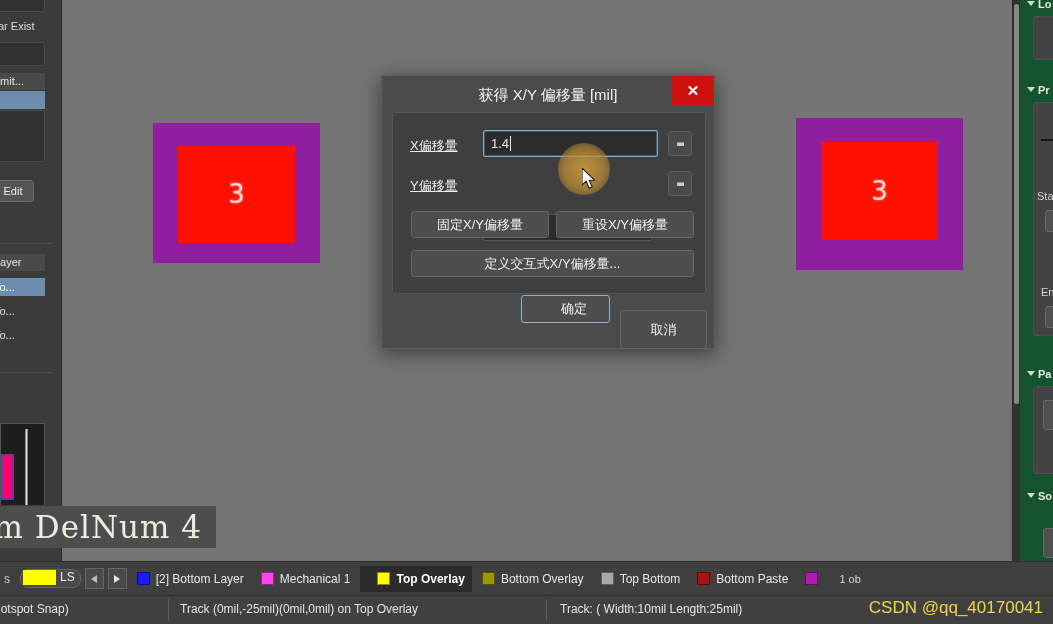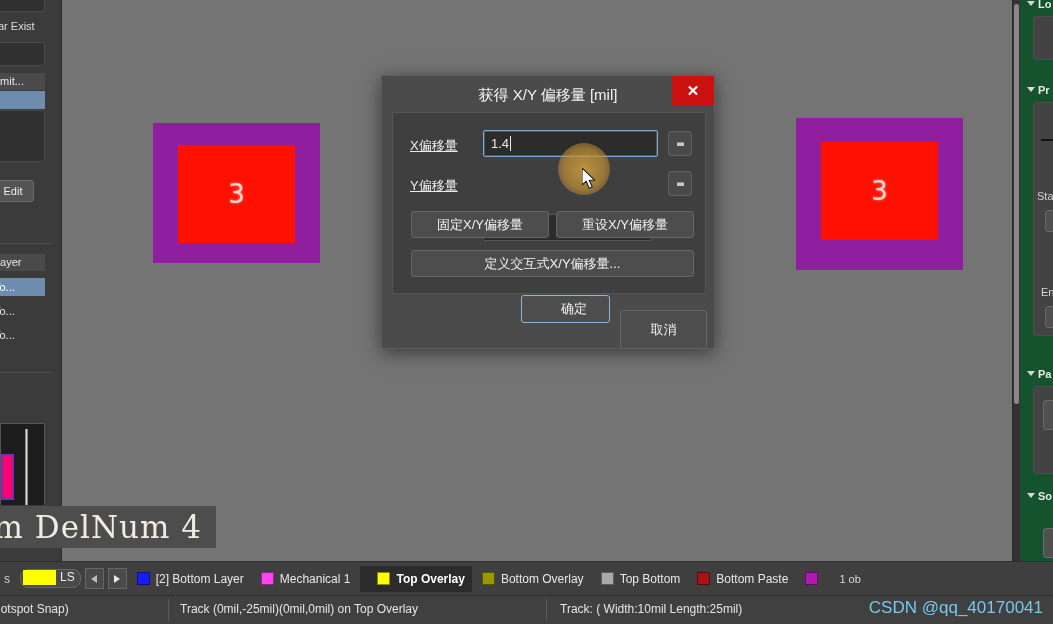--- a/index.html
+++ b/index.html
@@ -256,21 +256,21 @@
     position: absolute; left: 0; top: 595px; width: 1053px; height: 29px;
     background: #404040;
     border-top: 1px solid #2e2e2e;
     color: #e4e4e4;
     font-size: 12px;
   }
   .sb-seg { position: absolute; top: 6px; white-space: nowrap; }
   .sb-sep { position: absolute; top: 3px; width: 1px; height: 22px; background: #5a5a5a; }
   #watermark {
     position: absolute; right: 10px; top: 2px;
-    color: #7dd3fc; font-size: 17px; opacity: .92;
+    color: #fde047; font-size: 17px; opacity: .92;
     white-space: nowrap;
   }
 
   
   #dialog {
     position: absolute;
     left: 381px; top: 75px; width: 334px; height: 274px;
     background: #4b4b4b;
     border: 1px solid #5e5e5e;
     box-shadow: 0 4px 18px rgba(0,0,0,.5);

